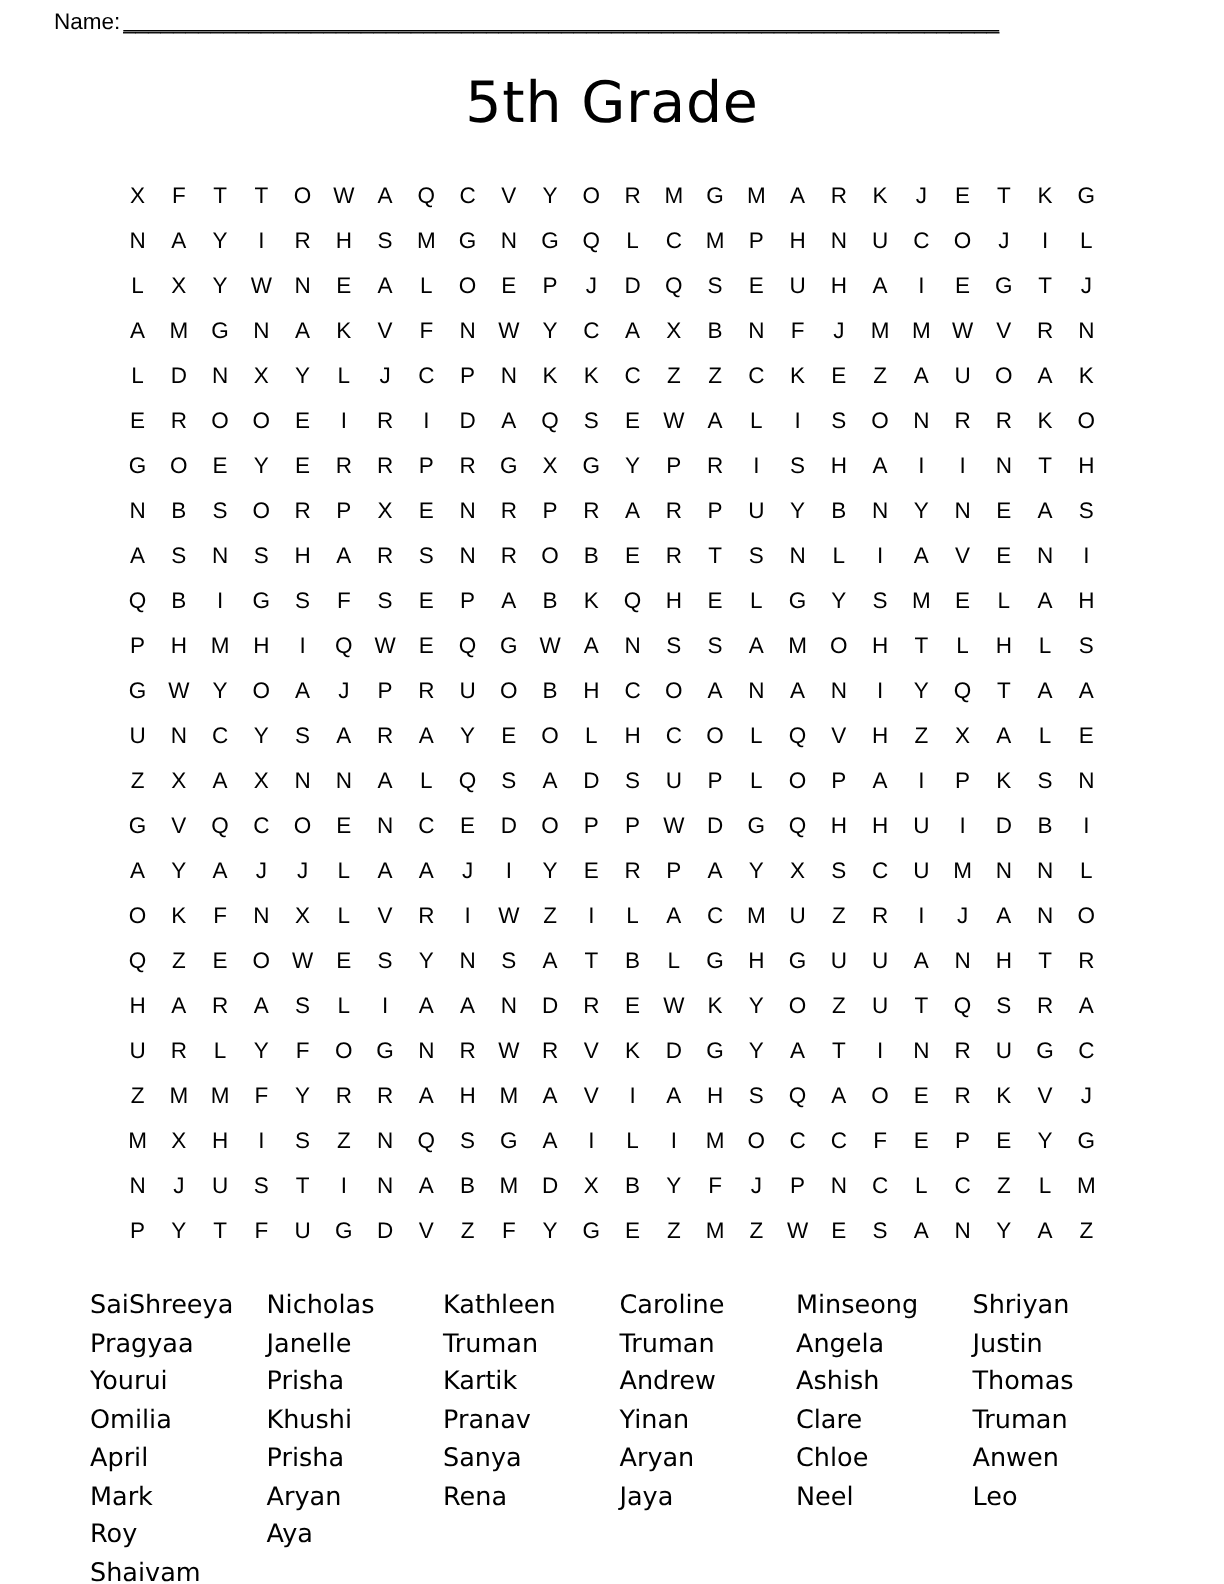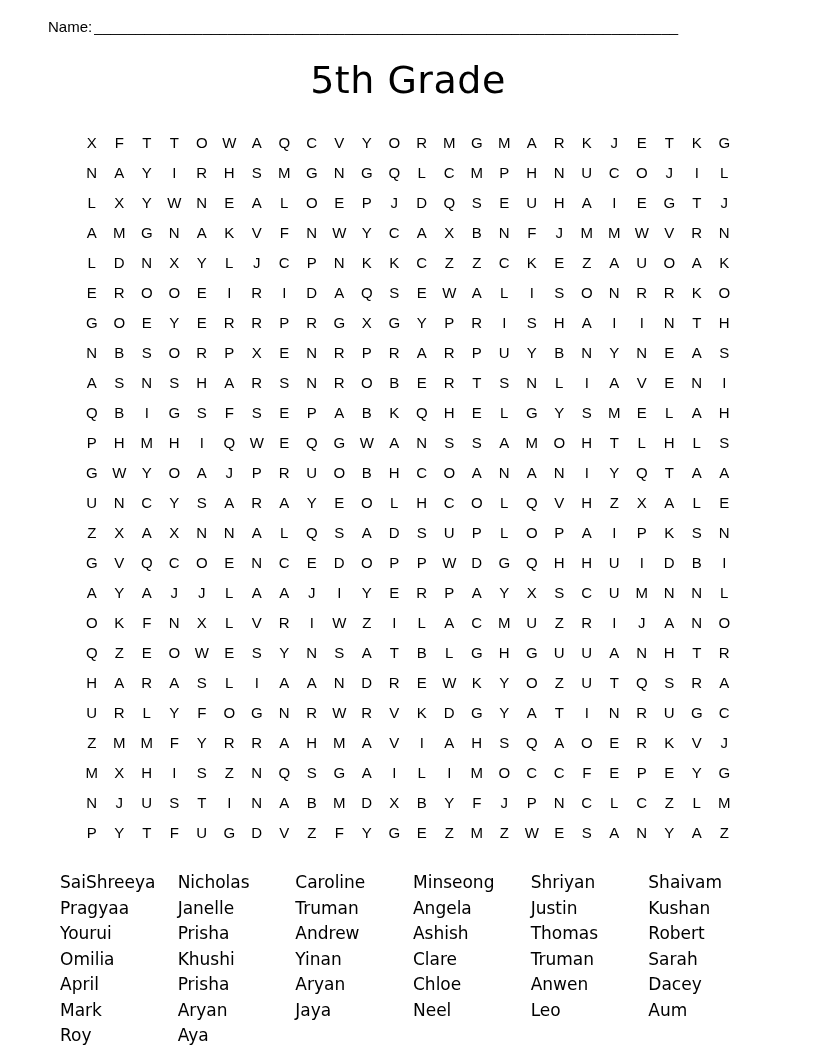--- a/index.html
+++ b/index.html
@@ -12,21 +12,21 @@
     height: 1056px;
     font-family: "Liberation Sans", sans-serif;
     color: #000000;
     position: relative;
     overflow: hidden;
   }
   .page {
     width: 816px;
     height: 1056px;
     box-sizing: border-box;
-    padding: 12px;
+    padding: 0;
     position: relative;
   }
   
   .name-row {
     display: flex;
     align-items: baseline;
     padding: 6px 60px 0 36px;
     font-size: 15px;
     white-space: nowrap;
   }
@@ -34,20 +34,21 @@
     font-size: 15px;
     margin-right: 2px;
   }
   .name-blank {
     flex: 1;
     font-size: 15px;
     letter-spacing: 0px;
     overflow: hidden;
     height: 18px;
     line-height: 18px;
+    text-decoration: underline;
   }
   
   .title {
     text-align: center;
     font-size: 38px;
     font-weight: normal;
     margin: 22px 0 0 0;
     letter-spacing: 0.5px;
     font-family: "DejaVu Sans", sans-serif;
   }
@@ -690,20 +691,28 @@
         <div class="word">Roy</div>
       </div>
       <div class="wordcol">
         <div class="word">Nicholas</div>
         <div class="word">Janelle</div>
         <div class="word">Prisha</div>
         <div class="word">Khushi</div>
         <div class="word">Prisha</div>
         <div class="word">Aryan</div>
         <div class="word">Aya</div>
+      </div>
+      <div class="wordcol">
+        <div class="word">Kathleen</div>
+        <div class="word">Truman</div>
+        <div class="word">Kartik</div>
+        <div class="word">Pranav</div>
+        <div class="word">Sanya</div>
+        <div class="word">Rena</div>
       </div>
       <div class="wordcol">
         <div class="word">Caroline</div>
         <div class="word">Truman</div>
         <div class="word">Andrew</div>
         <div class="word">Yinan</div>
         <div class="word">Aryan</div>
         <div class="word">Jaya</div>
       </div>
       <div class="wordcol">

